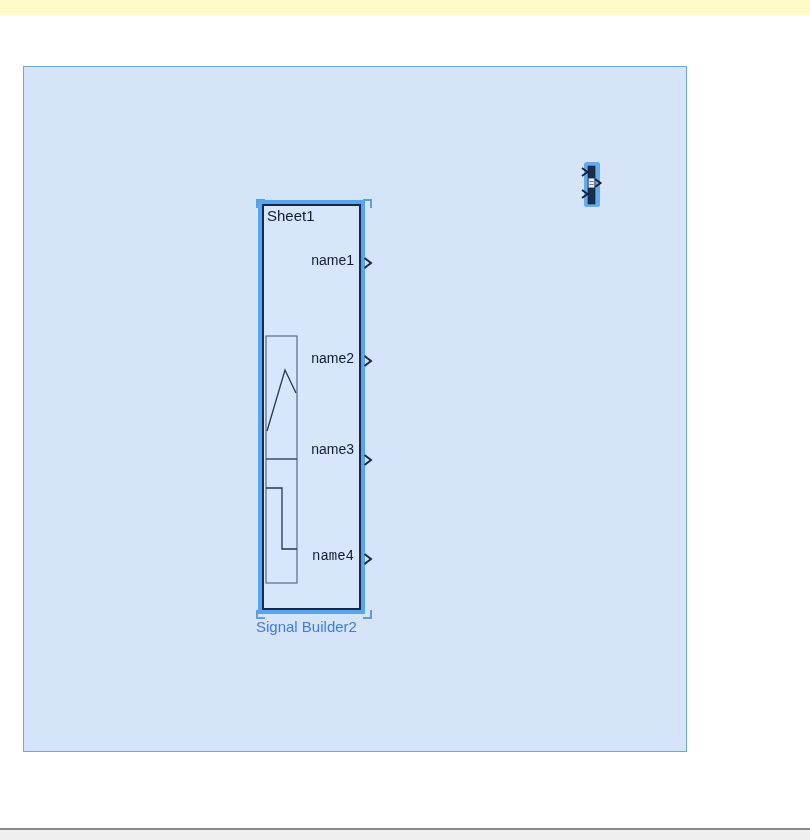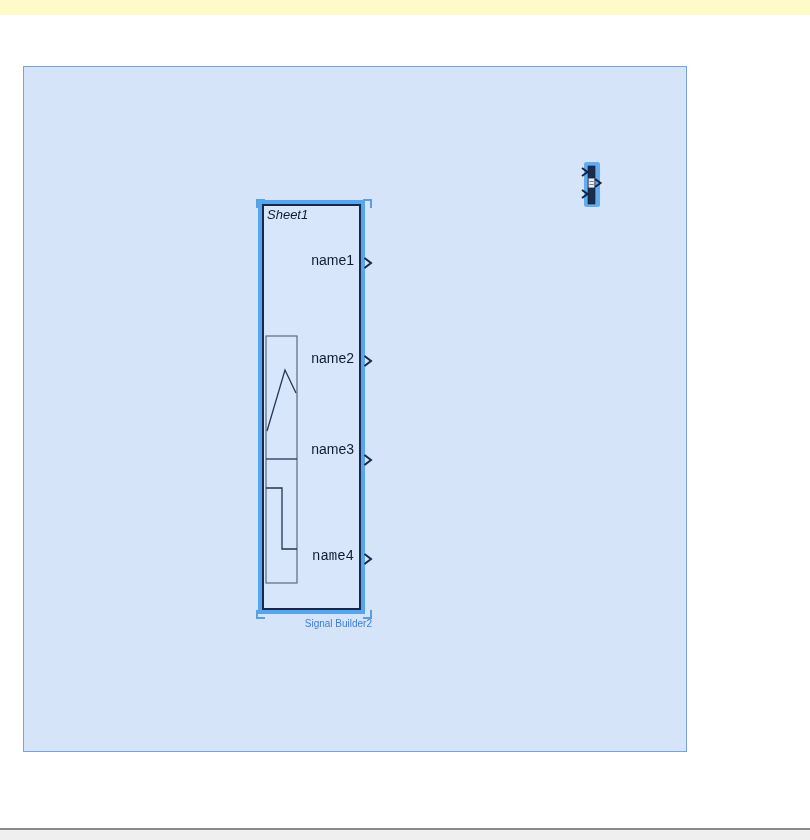--- a/index.html
+++ b/index.html
@@ -34,33 +34,33 @@
   .sb-group{position:absolute;left:232px;top:132px;width:116px;height:426px;}
   .bracket{position:absolute;width:9px;height:9px;}
   .bracket.tl{left:0;top:0;border-left:2.5px solid var(--bracket);border-top:2.5px solid var(--bracket);}
   .bracket.tr{right:0;top:0;border-right:2.5px solid var(--bracket);border-top:2.5px solid var(--bracket);}
   .bracket.bl{left:0;bottom:6px;border-left:2.5px solid var(--bracket);border-bottom:2.5px solid var(--bracket);}
   .bracket.br{right:0;bottom:6px;border-right:2.5px solid var(--bracket);border-bottom:2.5px solid var(--bracket);}
 
   .sb-block{position:absolute;left:6px;top:5px;width:99px;height:406px;
     background:var(--block-fill);border:2px solid var(--block-border);
     box-shadow:0 0 0 4px var(--selection);}
-  .sheet-label{position:absolute;left:3px;top:1px;font-size:13px;color:var(--label-text);font-style:italic;}
+  .sheet-label{position:absolute;left:3px;top:1px;font-size:15px;color:var(--label-text);}
   .port-label{position:absolute;right:5px;width:62px;text-align:right;
     font-size:14px;line-height:10px;color:var(--label-text);}
   .port-label.p0{top:49px;} .port-label.p1{top:147px;}
   .port-label.p2{top:238px;} .port-label.p3{top:345px;font-family:Liberation Mono, monospace;}
   .sb-icon{position:absolute;left:0;top:128px;width:35px;height:252px;}
 
   .port-chevron{position:absolute;left:107px;width:10px;height:12px;}
   .port-chevron.p0{top:58px;} .port-chevron.p1{top:156px;}
   .port-chevron.p2{top:255px;} .port-chevron.p3{top:354px;}
 
-  .sb-caption{position:absolute;left:0;top:419px;width:116px;text-align:right;
-    font-size:10px;color:var(--caption-text);white-space:nowrap;}
+  .sb-caption{position:absolute;left:0;top:419px;width:116px;text-align:left;
+    font-size:15px;color:var(--caption-text);white-space:nowrap;}
 
   
   .mux{position:absolute;left:553px;top:90px;width:28px;height:54px;}
 
   .status-bar{position:absolute;left:0;top:828px;width:810px;height:12px;
     background:var(--statusbar-bg);border-top:2px solid var(--statusbar-line);}
 </style>
 </head>
 <body>
 

